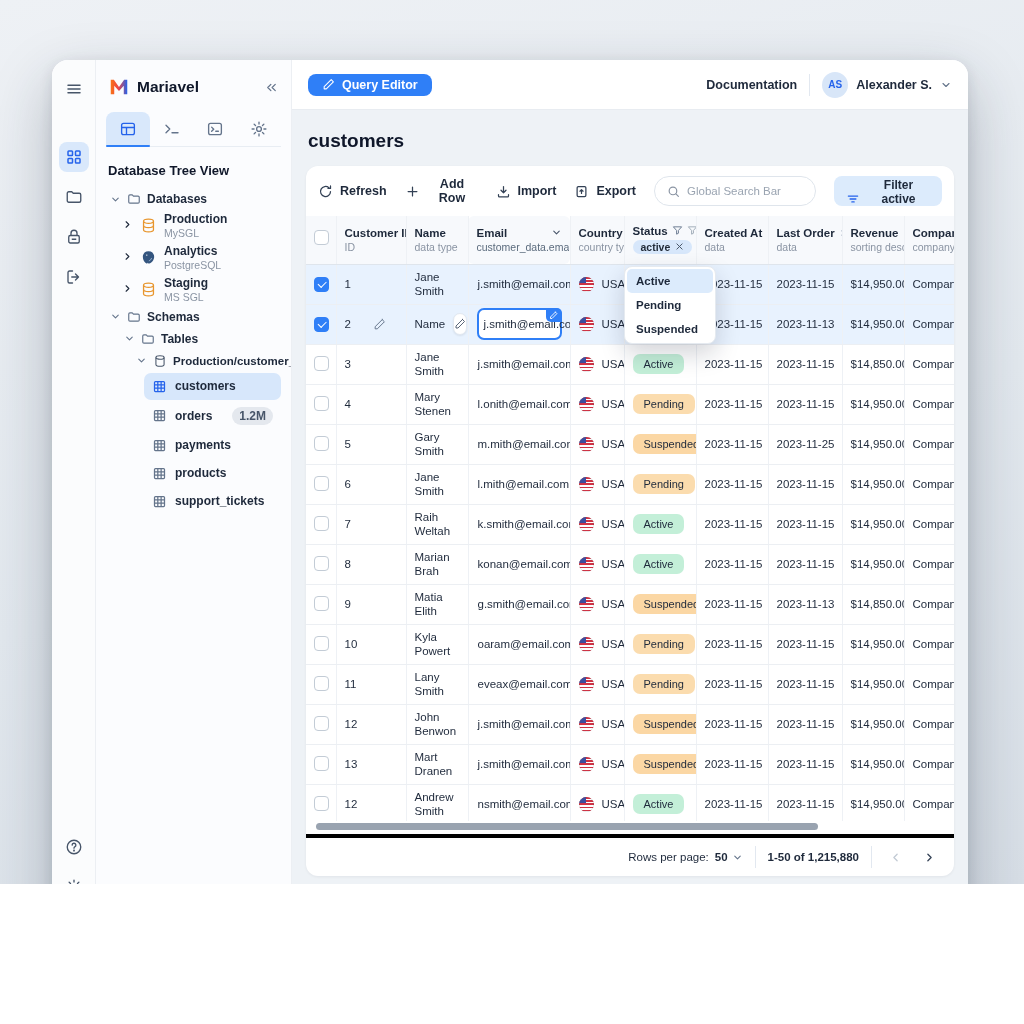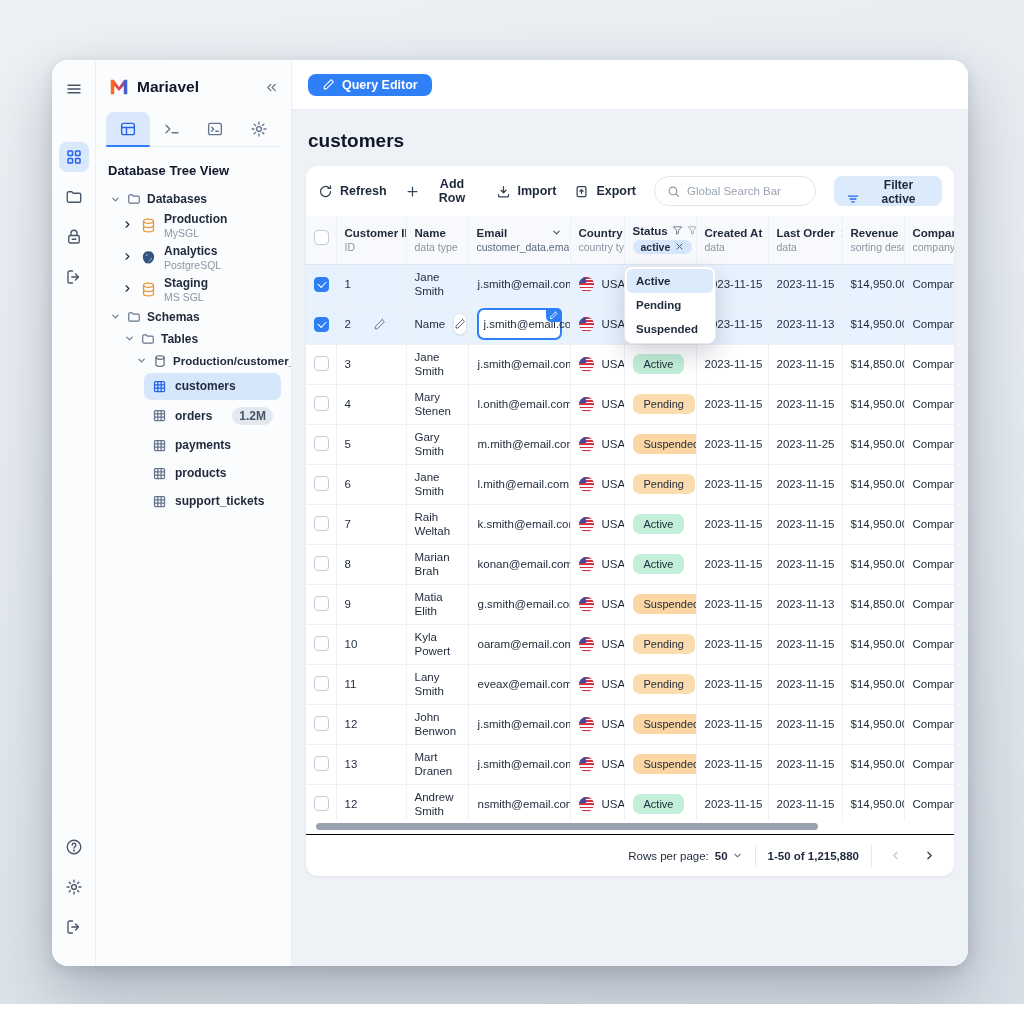--- a/index.html
+++ b/index.html
@@ -1,17 +1,17 @@
 <!DOCTYPE html>
 <html><head>
 <meta charset="utf-8">
 <style>
   * { margin:0; padding:0; box-sizing:border-box; }
   html,body { width:1024px; height:1024px; font-family:"Liberation Sans", sans-serif; }
-  .canvas { width:1024px; height:1004px; background:linear-gradient(165deg,#eef1f5 0%,#e2e8ee 55%,#d7dee6 100%); position:relative; overflow:hidden; }
+  .canvas { width:1024px; height:884px; background:linear-gradient(165deg,#eef1f5 0%,#e2e8ee 55%,#d7dee6 100%); position:relative; overflow:hidden; }
   .app { position:absolute; left:52px; top:60px; width:916px; height:906px; background:#fff; border-radius:16px;
          box-shadow:0 24px 60px rgba(30,41,59,.28), 0 4px 14px rgba(30,41,59,.12); display:flex; overflow:hidden; }
 
   
   .rail { width:44px; background:#fbfcfd; border-right:1px solid #eceff3; display:flex; flex-direction:column; align-items:center; padding:14px 0; flex:0 0 44px; }
   .rail svg { display:block; }
   .rail-btn { width:30px; height:30px; border-radius:8px; display:flex; align-items:center; justify-content:center; color:#475569; cursor:pointer; margin-bottom:10px; }
   .rail-btn.active { background:#d9e8fb; color:#2563eb; }
   .rail-group { margin-top:28px; display:flex; flex-direction:column; align-items:center; }
   .rail-bottom { margin-top:auto; display:flex; flex-direction:column; align-items:center; }
@@ -97,21 +97,21 @@
   .badge.suspended { background:#fbd7a4; }
 
   .dd { position:absolute; left:318px; top:50px; width:92px; background:#fff; border:1px solid #e5eaf0; border-radius:8px;
         box-shadow:0 10px 24px rgba(15,23,42,.18); padding:2px; z-index:5; }
   .dd-item { font-size:11.5px; font-weight:600; color:#1e293b; padding:6px 9px; border-radius:5px; cursor:pointer; }
   .dd-item.sel { background:#dcebfc; }
 
   .hbar-wrap { padding:2px 10px 4px; flex:0 0 12px; }
   .hbar { height:7px; width:80%; background:#99a3b0; border-radius:4px; cursor:pointer; }
 
-  .tfoot { border-top:1px solid #000000; height:42px; flex:0 0 42px; display:flex; align-items:center; justify-content:flex-end; gap:12px; padding:0 14px; font-size:11.5px; color:#1e293b; }
+  .tfoot { border-top:4px solid #000000; height:42px; flex:0 0 42px; display:flex; align-items:center; justify-content:flex-end; gap:12px; padding:0 14px; font-size:11.5px; color:#1e293b; }
   .rpp { display:flex; align-items:center; gap:6px; }
   .rpp-val { font-weight:600; display:flex; align-items:center; gap:4px; cursor:pointer; }
   .pg-btn { display:flex; align-items:center; justify-content:center; width:22px; height:22px; cursor:pointer; color:#334155; }
   .pg-btn.disabled { color:#c2cad4; }
   .range { font-weight:600; }
 </style>
 </head>
 <body>
 
 <div class="canvas">
@@ -385,20 +385,33 @@
     <div class="main">
       <div class="topbar">
         <button class="btn-primary">
           <span style="display:flex">
               <svg width="13" height="13" viewBox="0 0 24 24" fill="none" stroke="currentColor" stroke-width="2" stroke-linecap="round" stroke-linejoin="round">
                 <path d="M17 3l4 4L8 20H4v-4L17 3z"></path>
               </svg>
             </span>
           <span>Query Editor</span>
         </button>
+        <div class="topbar-right">
+          <span class="doc-link">Documentation</span>
+          <span class="divider-v"></span>
+          <span class="user">
+            <span class="avatar">AS</span>
+            <span class="user-name">Alexander S.</span>
+            <span style="display:flex;color:#64748b">
+                <svg width="12" height="12" viewBox="0 0 24 24" fill="none" stroke="currentColor" stroke-width="2.2" stroke-linecap="round" stroke-linejoin="round">
+                  <path d="M6 9l6 6 6-6"></path>
+                </svg>
+              </span>
+          </span>
+        </div>
       </div>
 
       <div class="content">
         <div class="page-title">customers</div>
 
         <div class="card">
           <div class="toolbar">
             <button class="tbtn">
               <span style="display:flex">
                   <svg width="15" height="15" viewBox="0 0 24 24" fill="none" stroke="currentColor" stroke-width="2" stroke-linecap="round" stroke-linejoin="round">

